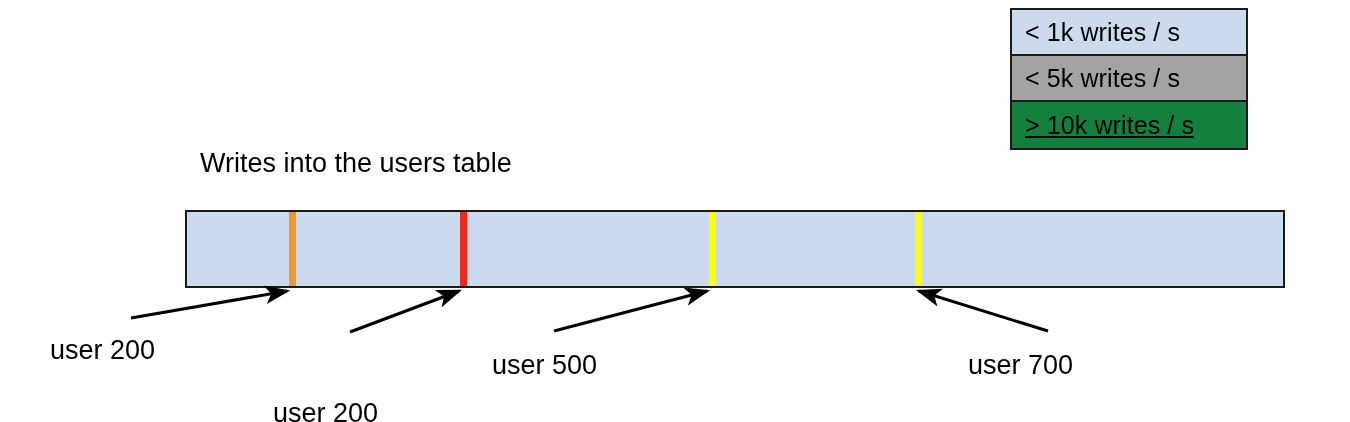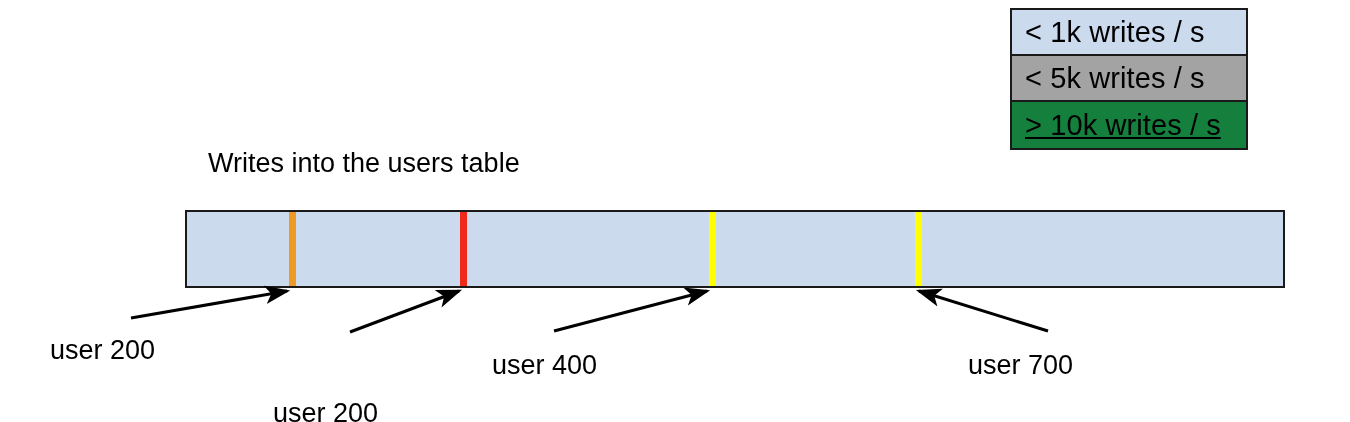--- a/index.html
+++ b/index.html
@@ -27,31 +27,31 @@
     display: flex;
     flex-direction: column;
   }
   .legend-row {
     height: 46px;
     box-sizing: border-box;
     border-bottom: 2px solid #1a1a1a;
     display: flex;
     align-items: center;
     padding-left: 13px;
-    font-size: 29px;
+    font-size: 25px;
     line-height: 1;
     letter-spacing: 0.1px;
     white-space: nowrap;
   }
   .legend-row:last-child { border-bottom: none; }
 
   
   #chart-title {
     position: absolute;
-    left: 208px;
+    left: 200px;
     top: 150px;
     font-size: 27px;
     line-height: 1;
     white-space: nowrap;
   }
 
   
   #bar {
     position: absolute;
     left: 185px;
@@ -121,14 +121,14 @@
     </marker>
   </defs>
   <line x1="131" y1="318" x2="287" y2="291" stroke="#000000" stroke-width="3" marker-end="url(#arrowhead)"></line>
   <line x1="350" y1="332" x2="459" y2="291" stroke="#000000" stroke-width="3" marker-end="url(#arrowhead)"></line>
   <line x1="554" y1="331" x2="707" y2="291" stroke="#000000" stroke-width="3" marker-end="url(#arrowhead)"></line>
   <line x1="1048" y1="331" x2="919" y2="291" stroke="#000000" stroke-width="3" marker-end="url(#arrowhead)"></line>
 </svg>
 
 <div class="user-label" id="label-0" style="left: 50px; top: 337px;">user 200</div>
 <div class="user-label" id="label-1" style="left: 273px; top: 352px; margin-top: 48px;">user 200</div>
-<div class="user-label" id="label-2" style="left: 492px; top: 352px;">user 400</div>
+<div class="user-label" id="label-2" style="left: 492px; top: 352px;">user 500</div>
 <div class="user-label" id="label-3" style="left: 968px; top: 352px;">user 700</div>
 
 </body></html>

